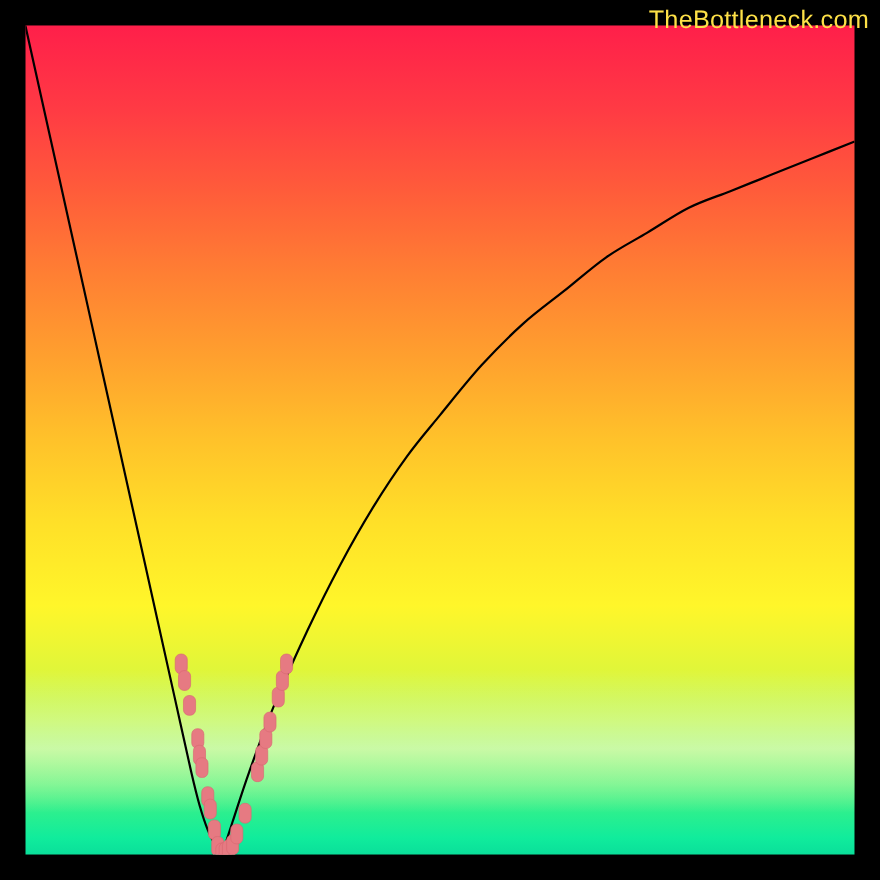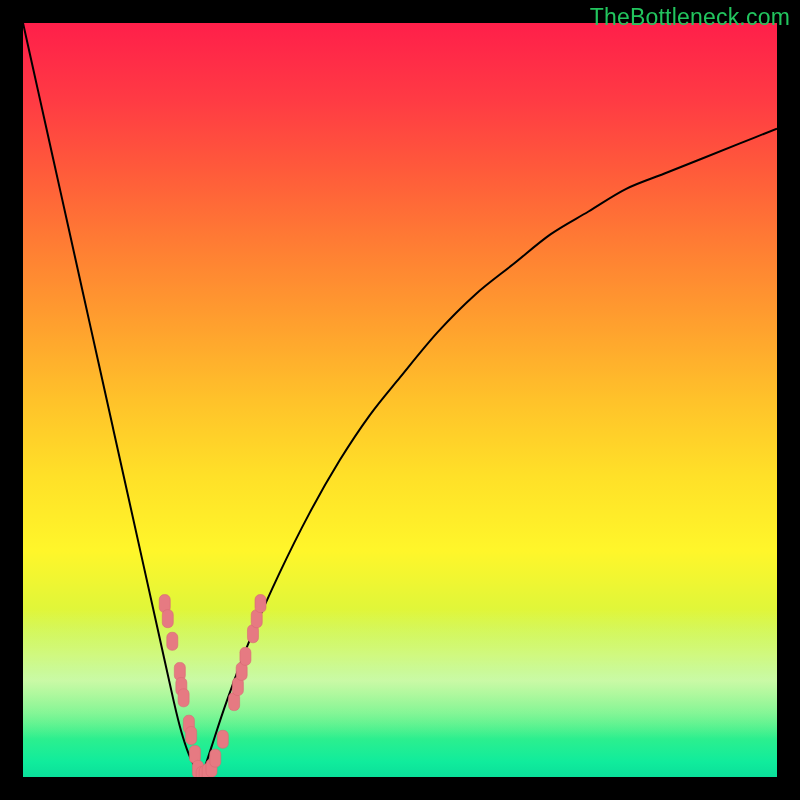--- a/index.html
+++ b/index.html
@@ -59,21 +59,21 @@
     position: absolute;
     left: 0;
     top: 0;
     width: 100%;
     height: 100%;
   }
   .watermark {
     position: absolute;
     top: 4px;
     right: 10px;
-    color: #22c55e;
+    color: #fde047;
     font-family: Arial, Helvetica, sans-serif;
     font-size: 23px;
     letter-spacing: 0.2px;
   }
 </style>
 </head>
 <body>
 
 <div class="chart-frame">
   <div class="gradient-bg"></div>

